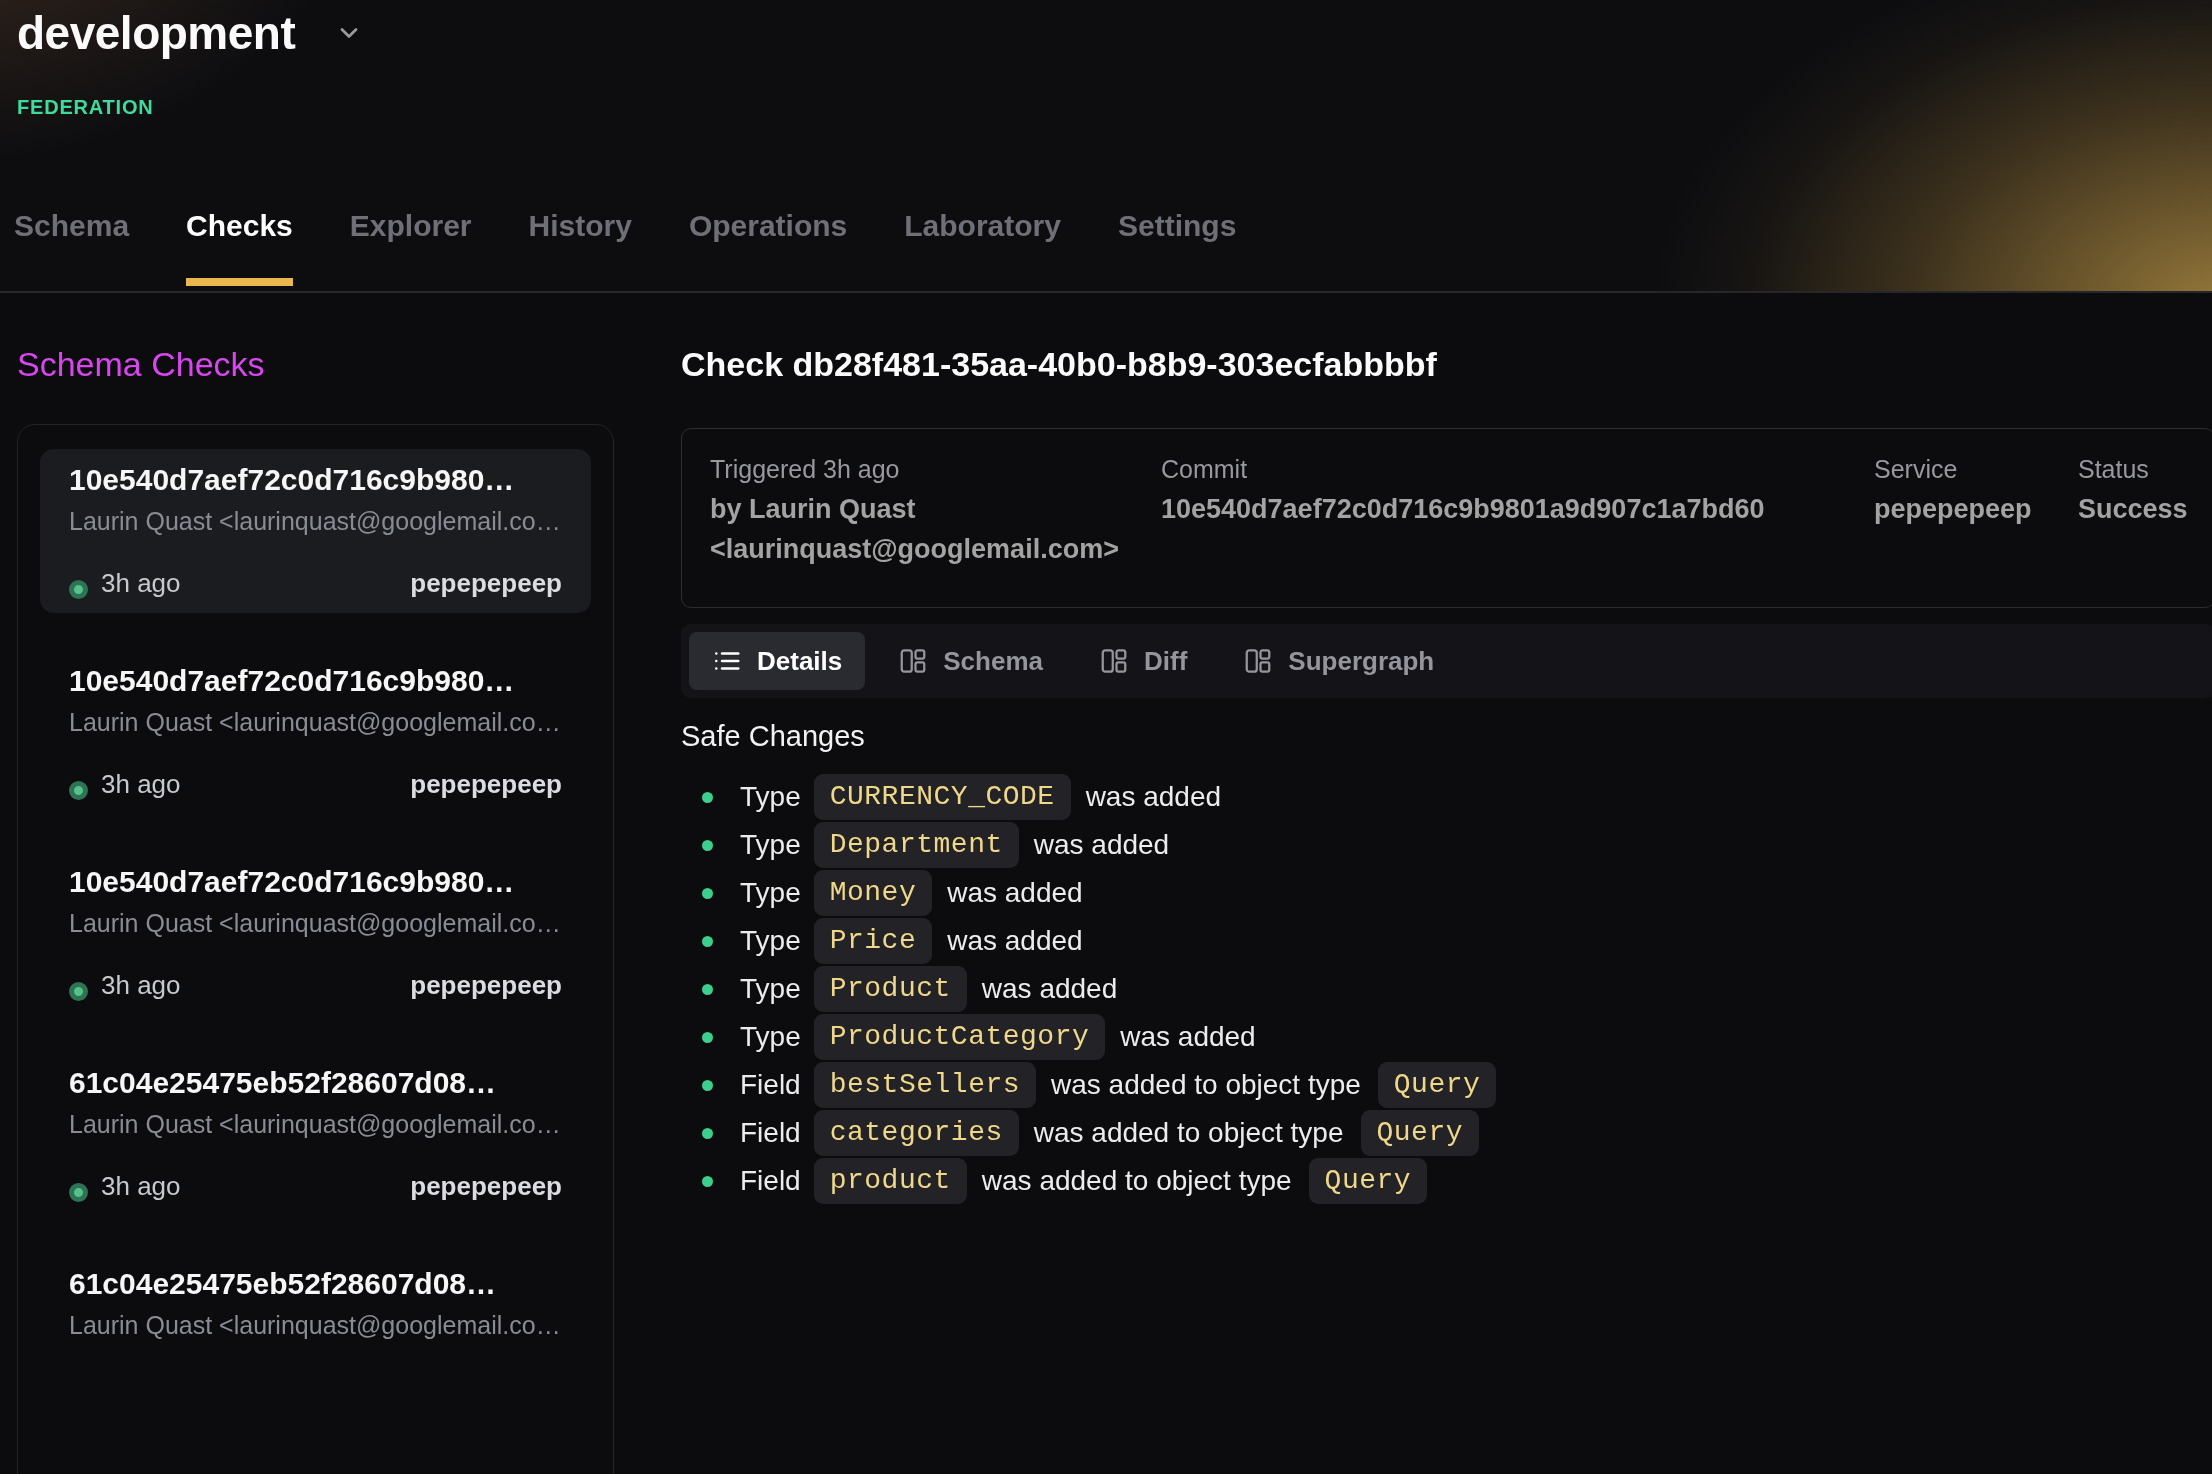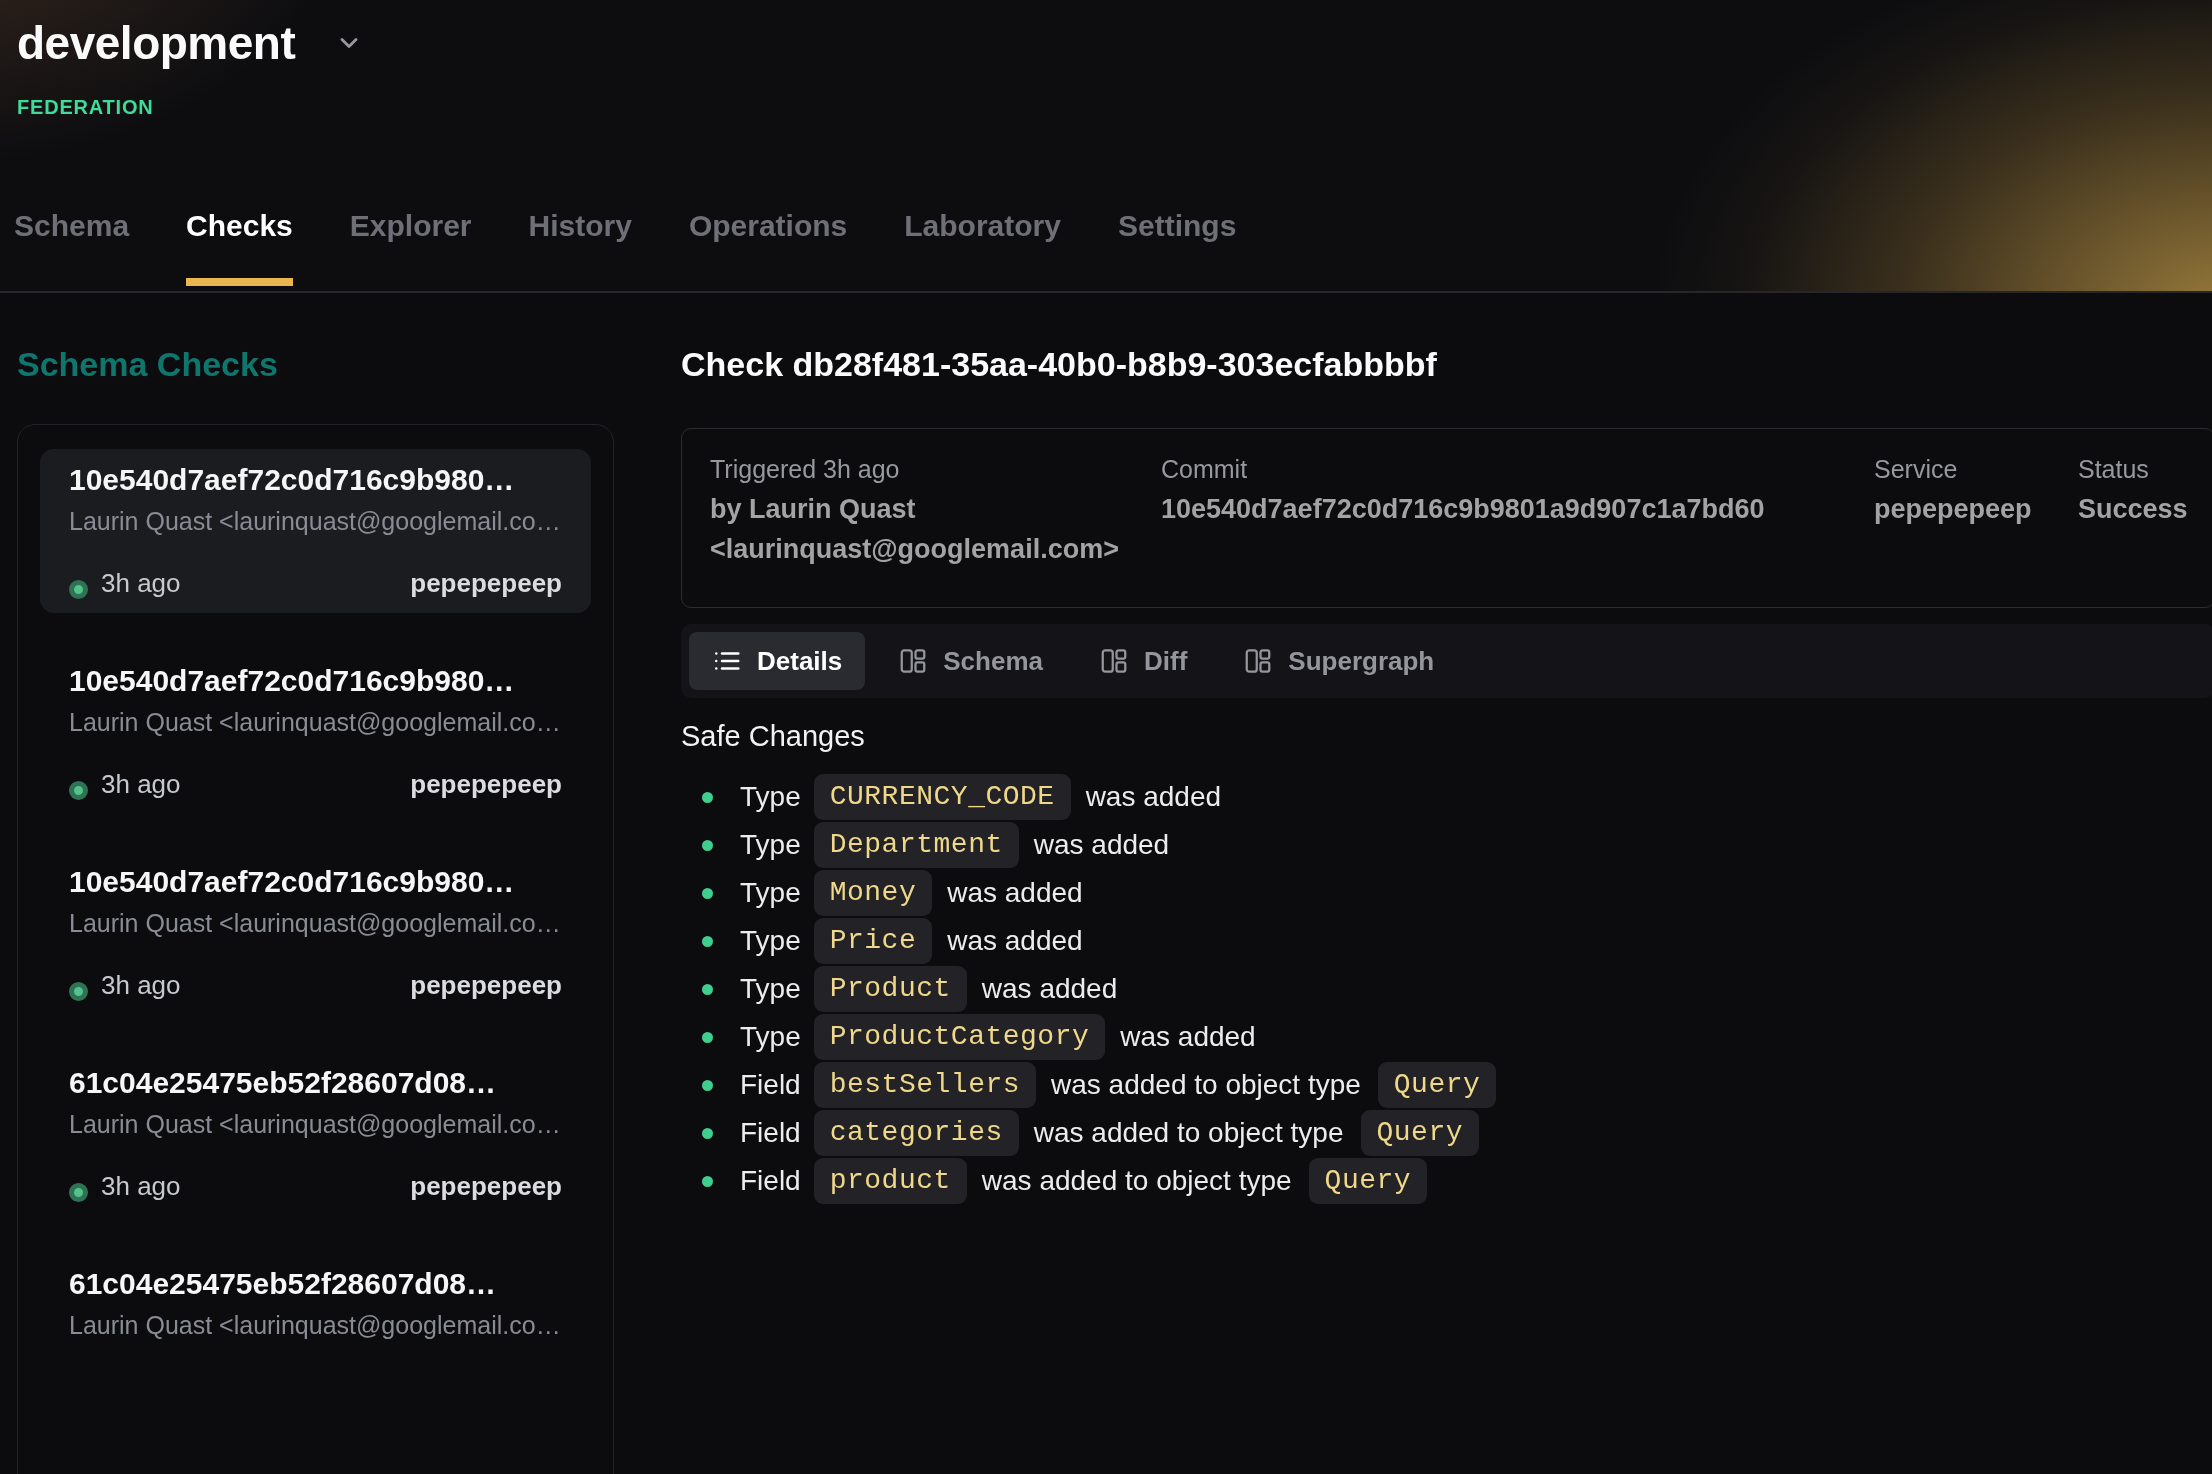--- a/index.html
+++ b/index.html
@@ -16,21 +16,21 @@
   .header {
     position:relative;
     height:293px;
     border-bottom:2px solid #26262b;
     background-color:#0d0d10;
     background-image:
       radial-gradient(760px 500px at 100.5% 106%, rgba(234,186,84,0.62), rgba(190,147,64,0.26) 42%, rgba(120,95,45,0.10) 62%, rgba(0,0,0,0) 75%),
       radial-gradient(660px 430px at -3% -35%, rgba(150,102,62,0.33), rgba(0,0,0,0) 62%);
   }
   .project-row {
-    position:absolute; top:16px; left:17px;
+    position:absolute; top:6px; left:17px;
     display:flex; align-items:center; gap:40px;
   }
   .project-name { font-size:46px; font-weight:700; color:#fafafa; letter-spacing:-0.5px; }
   .chevron { width:28px; height:28px; stroke:#98989f; stroke-width:2.4; fill:none; stroke-linecap:round; stroke-linejoin:round; cursor:pointer; }
   .env-badge {
     position:absolute; top:96px; left:17px;
     font-size:20px; font-weight:700; letter-spacing:0.8px; color:#3edc9b;
   }
   .tabs { position:absolute; left:14px; bottom:0; display:flex; gap:57px; }
   .tab {
@@ -41,21 +41,21 @@
   .tab.active::after {
     content:""; position:absolute; left:0; right:0; bottom:5px; height:8px;
     background:#ecb64f;
   }
 
   
   .main { display:flex; align-items:flex-start; }
   .left-col { flex:none; width:656px; padding-left:17px; }
   .right-col { flex:none; width:1534px; margin-left:25px; }
 
-  .panel-title { margin-top:52px; font-size:34px; font-weight:700; color:#0f766e; }
+  .panel-title { margin-top:52px; font-size:34px; font-weight:400; color:#d946ef; }
 
   
   .checks-list {
     margin-top:40px; width:597px; height:1200px;
     border:1px solid #232329; border-radius:18px;
     padding:24px 22px;
   }
   .check-item {
     padding:14px 29px; border-radius:14px; margin-bottom:37px; cursor:pointer;
   }

